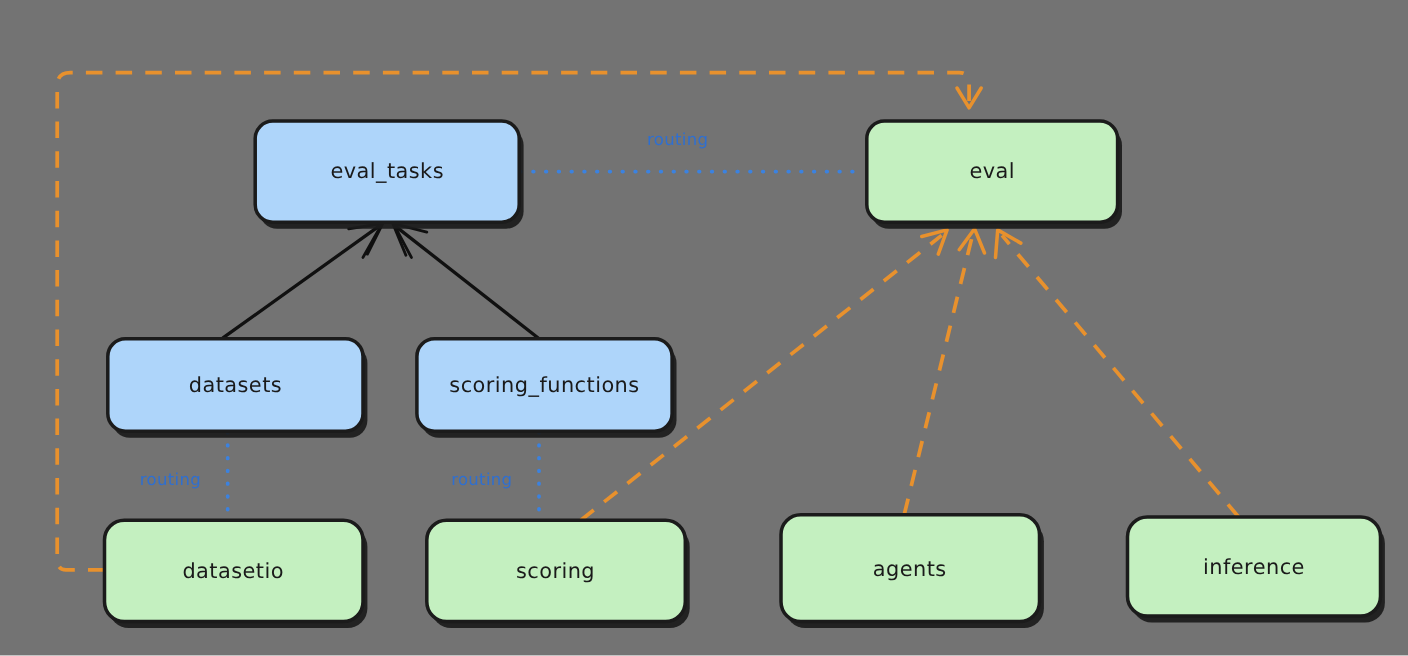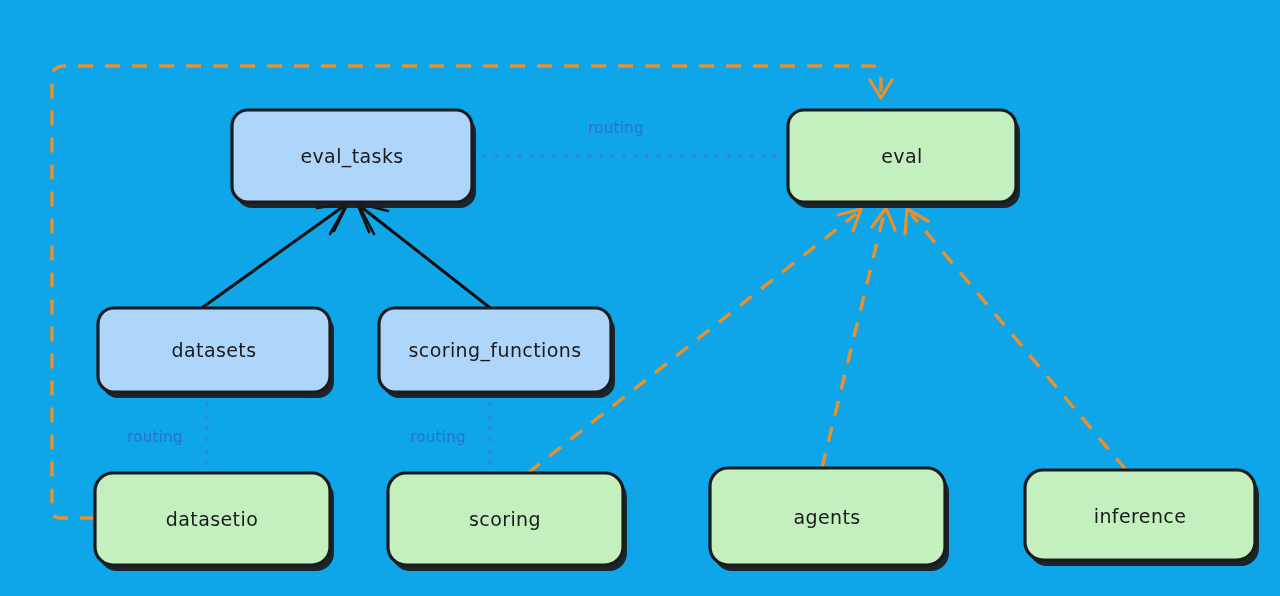--- a/index.html
+++ b/index.html
@@ -4,21 +4,21 @@
 <style>
   html, body {
     margin: 0;
     padding: 0;
     background: #ffffff;
   }
   #diagram-root {
     position: relative;
     width: 1280px;
     height: 596px;
-    background: #0ea5e9;
+    background: #737373;
     overflow: hidden;
     font-family: "DejaVu Sans", sans-serif;
   }
   #diagram-svg {
     position: absolute;
     top: 0;
     left: 0;
     width: 1280px;
     height: 596px;
   }

